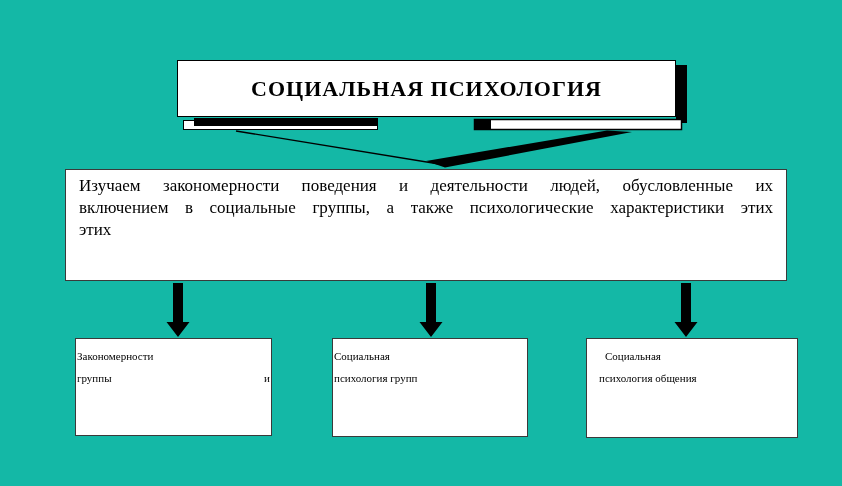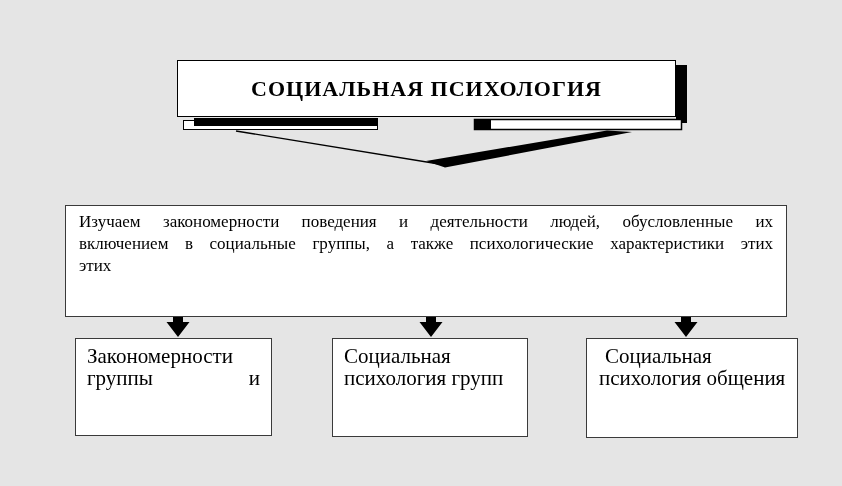--- a/index.html
+++ b/index.html
@@ -1,39 +1,38 @@
 <!DOCTYPE html>
 <html><head>
 <meta charset="utf-8">
 <style>
   html,body{margin:0;padding:0;background:#fff;}
   .canvas{
-    position:relative;width:842px;height:486px;background:#e5e5e5;
+    position:relative;width:842px;height:486px;background:#14b8a6;
     font-family:"Liberation Serif", serif;color:#000;overflow:hidden;
   }
   .layer{position:absolute;left:0;top:0;}
   .box{position:absolute;background:#fff;box-sizing:border-box;}
   .title-box{
     left:177px;top:60px;width:499px;height:57px;
     border:1.3px solid #000;
     display:flex;align-items:center;justify-content:center;
     font-weight:bold;font-size:22px;letter-spacing:1px;white-space:nowrap;
     z-index:2;
   }
   .def-box{
     left:65px;top:169px;width:722px;height:112px;
     border:1px solid #3a3a3a;
     padding:5px 13px;font-size:17px;line-height:22px;
     z-index:2;
-    margin-top:36px;
   }
   .branch{
     position:absolute;top:338px;background:#fff;box-sizing:border-box;
     border:1.5px solid #3a3a3a;
-    padding:6px 11px;font-size:21px;line-height:22px;
+    padding:6px 1px;font-size:11px;line-height:22px;
     z-index:2;
   }
   .branch-0{left:75px;width:197px;height:98px;}
   .branch-1{left:332px;width:196px;height:99px;}
   .branch-2{left:586px;width:212px;height:100px;padding-left:12px;}
   .stretch{text-align:justify;text-align-last:justify;}
   .indent1{text-indent:6px;}
 </style>
 </head>
 <body>

